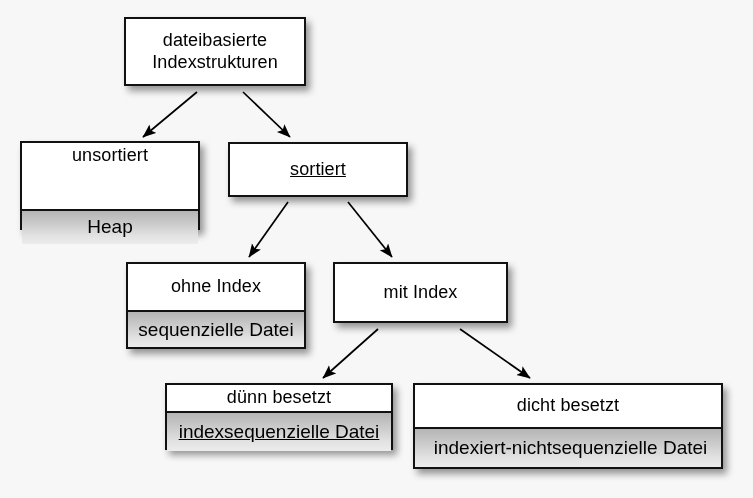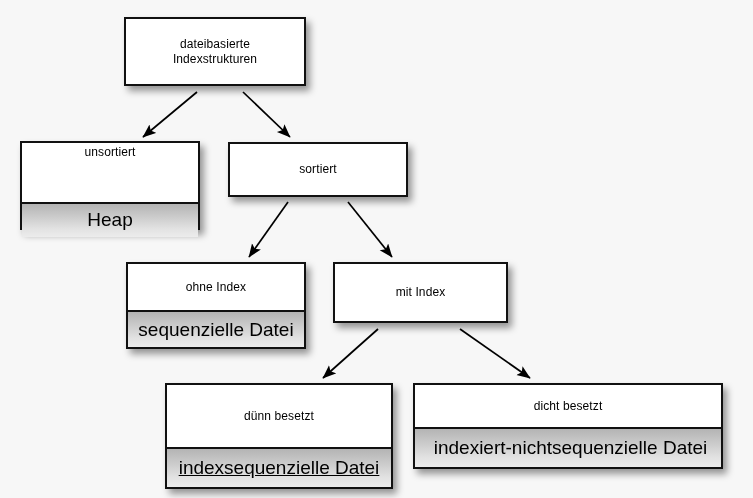--- a/index.html
+++ b/index.html
@@ -38,21 +38,21 @@
     z-index: 2;
   }
   .node-title {
     flex: 1 1 auto;
     background: #ffffff;
     display: flex;
     align-items: center;
     justify-content: center;
     text-align: center;
     color: #000000;
-    font-size: 12px;
+    font-size: 18px;
     line-height: 1.22;
     letter-spacing: 0.1px;
     padding: 2px 6px;
     box-sizing: border-box;
     white-space: pre-line;
   }
   .node-sub {
     flex: 0 0 auto;
     border-top: 2px solid #111111;
     background: linear-gradient(to bottom, #b4b4b4 0%, #c9c9c9 35%, #e2e2e2 75%, #ececec 100%);
@@ -90,34 +90,34 @@
   <div class="node" style="left: 124px; top: 17px; width: 182px; height: 69px;">
     <div class="node-title">dateibasierte
 Indexstrukturen</div>
   </div>
 
   <div class="node" style="left: 20px; top: 141px; width: 180px; height: 89px; gap: 40px;">
     <div class="node-title">unsortiert</div>
     <div class="node-sub" style="height: 35px;">Heap</div>
   </div>
 
-  <div class="node" style="left: 228px; top: 142px; width: 180px; height: 55px;">
+  <div class="node" style="left: 228px; top: 142px; width: 180px; height: 55px; text-decoration: underline;">
     <div class="node-title">sortiert</div>
   </div>
 
   <div class="node" style="left: 333px; top: 262px; width: 175px; height: 61px;">
     <div class="node-title">mit Index</div>
   </div>
 
   <div class="node" style="left: 126px; top: 262px; width: 180px; height: 87px;">
     <div class="node-title">ohne Index</div>
     <div class="node-sub" style="height: 37px;">sequenzielle Datei</div>
   </div>
 
-  <div class="node" style="left: 165px; top: 383px; width: 228px; height: 106px;">
+  <div class="node" style="left: 165px; top: 383px; width: 228px; height: 67px;">
     <div class="node-title">dünn besetzt</div>
     <div class="node-sub" style="height: 40px; text-decoration: underline;">indexsequenzielle Datei</div>
   </div>
 
   <div class="node" style="left: 413px; top: 383px; width: 310px; height: 86px;">
     <div class="node-title">dicht besetzt</div>
     <div class="node-sub" style="height: 40px; padding-left: 11px;">indexiert-nichtsequenzielle Datei</div>
   </div>
 
 </div>

